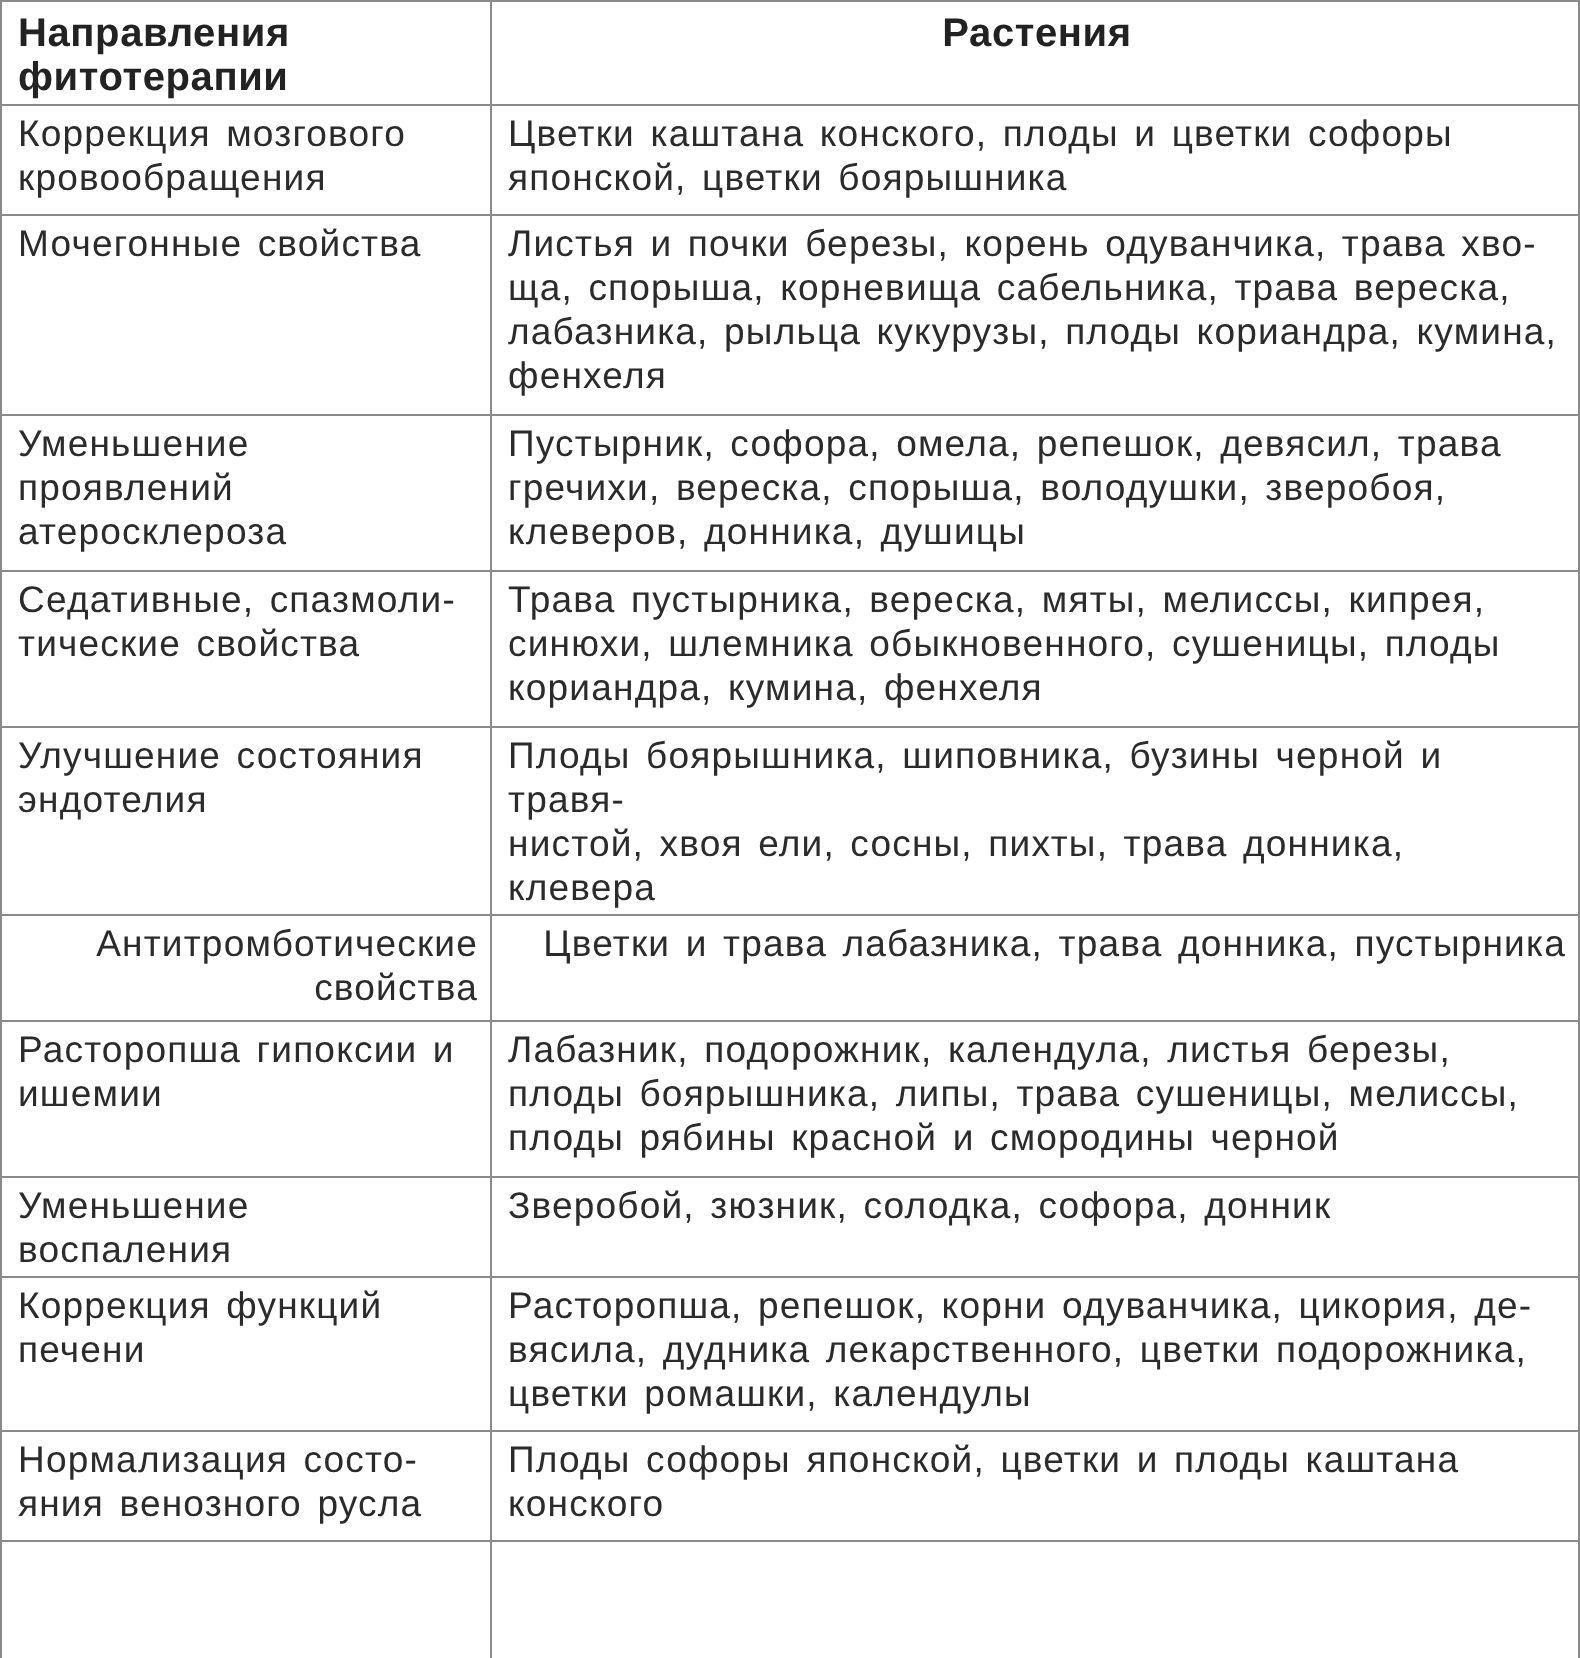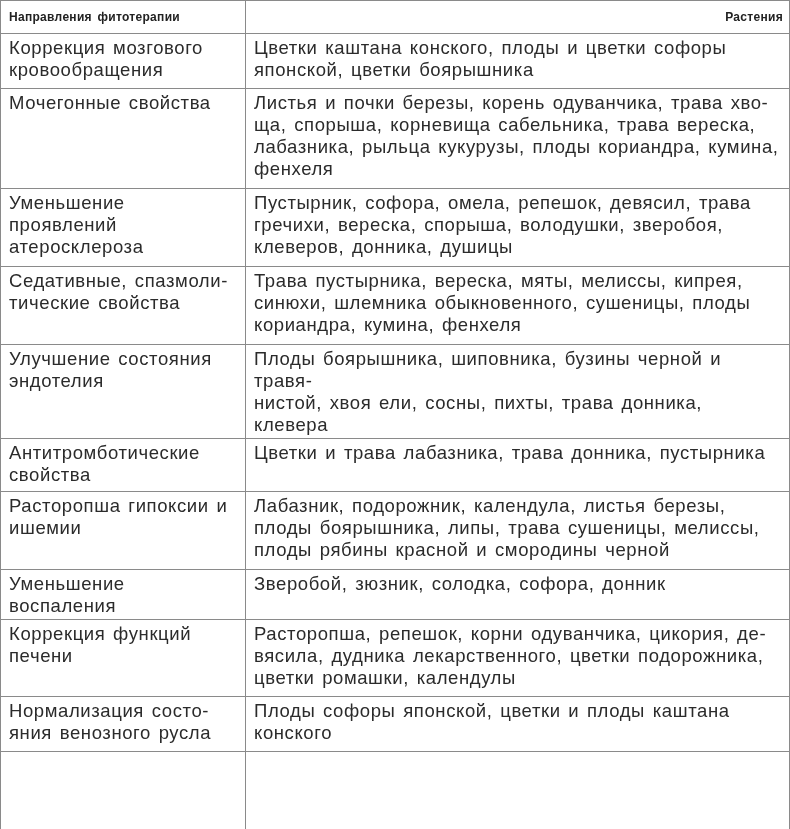--- a/index.html
+++ b/index.html
@@ -16,28 +16,28 @@
     vertical-align: top;
     padding: 3px 6px 2px 8px;
     font-size: 18.5px;
     line-height: 22px;
     letter-spacing: 0.6px;
     word-spacing: 2px;
     font-stretch: condensed;
   }
   .tbl th {
     font-weight: bold;
-    font-size: 12px;
+    font-size: 20px;
     letter-spacing: 0.3px;
     height: 25px;
     padding-top: 5px;
     color: #222;
   }
   .tbl th.c1 { text-align: left; }
-  .tbl th.c2 { text-align: right; margin-top: 32px; }
+  .tbl th.c2 { text-align: center; margin-top: 32px; }
   .col1 { width: 245px; }
   .col2 { width: 544px; }
   .cell-text { white-space: pre-line; display: block; }
 </style>
 </head>
 <body>
 
 <table class="tbl">
   <colgroup>
     <col class="col1">
@@ -96,21 +96,21 @@
       <tr style="height: 55px;">
         <td>
           <span class="cell-text">Улучшение состояния
 эндотелия</span>
         </td>
         <td>
           <span class="cell-text">Плоды боярышника, шиповника, бузины черной и травя-
 нистой, хвоя ели, сосны, пихты, трава донника, клевера</span>
         </td>
       </tr>
-      <tr style="height: 53px;">
+      <tr style="height: 53px; text-align: right;">
         <td>
           <span class="cell-text">Антитромботические
 свойства</span>
         </td>
         <td>
           <span class="cell-text">Цветки и трава лабазника, трава донника, пустырника</span>
         </td>
       </tr>
       <tr style="height: 78px;">
         <td>

